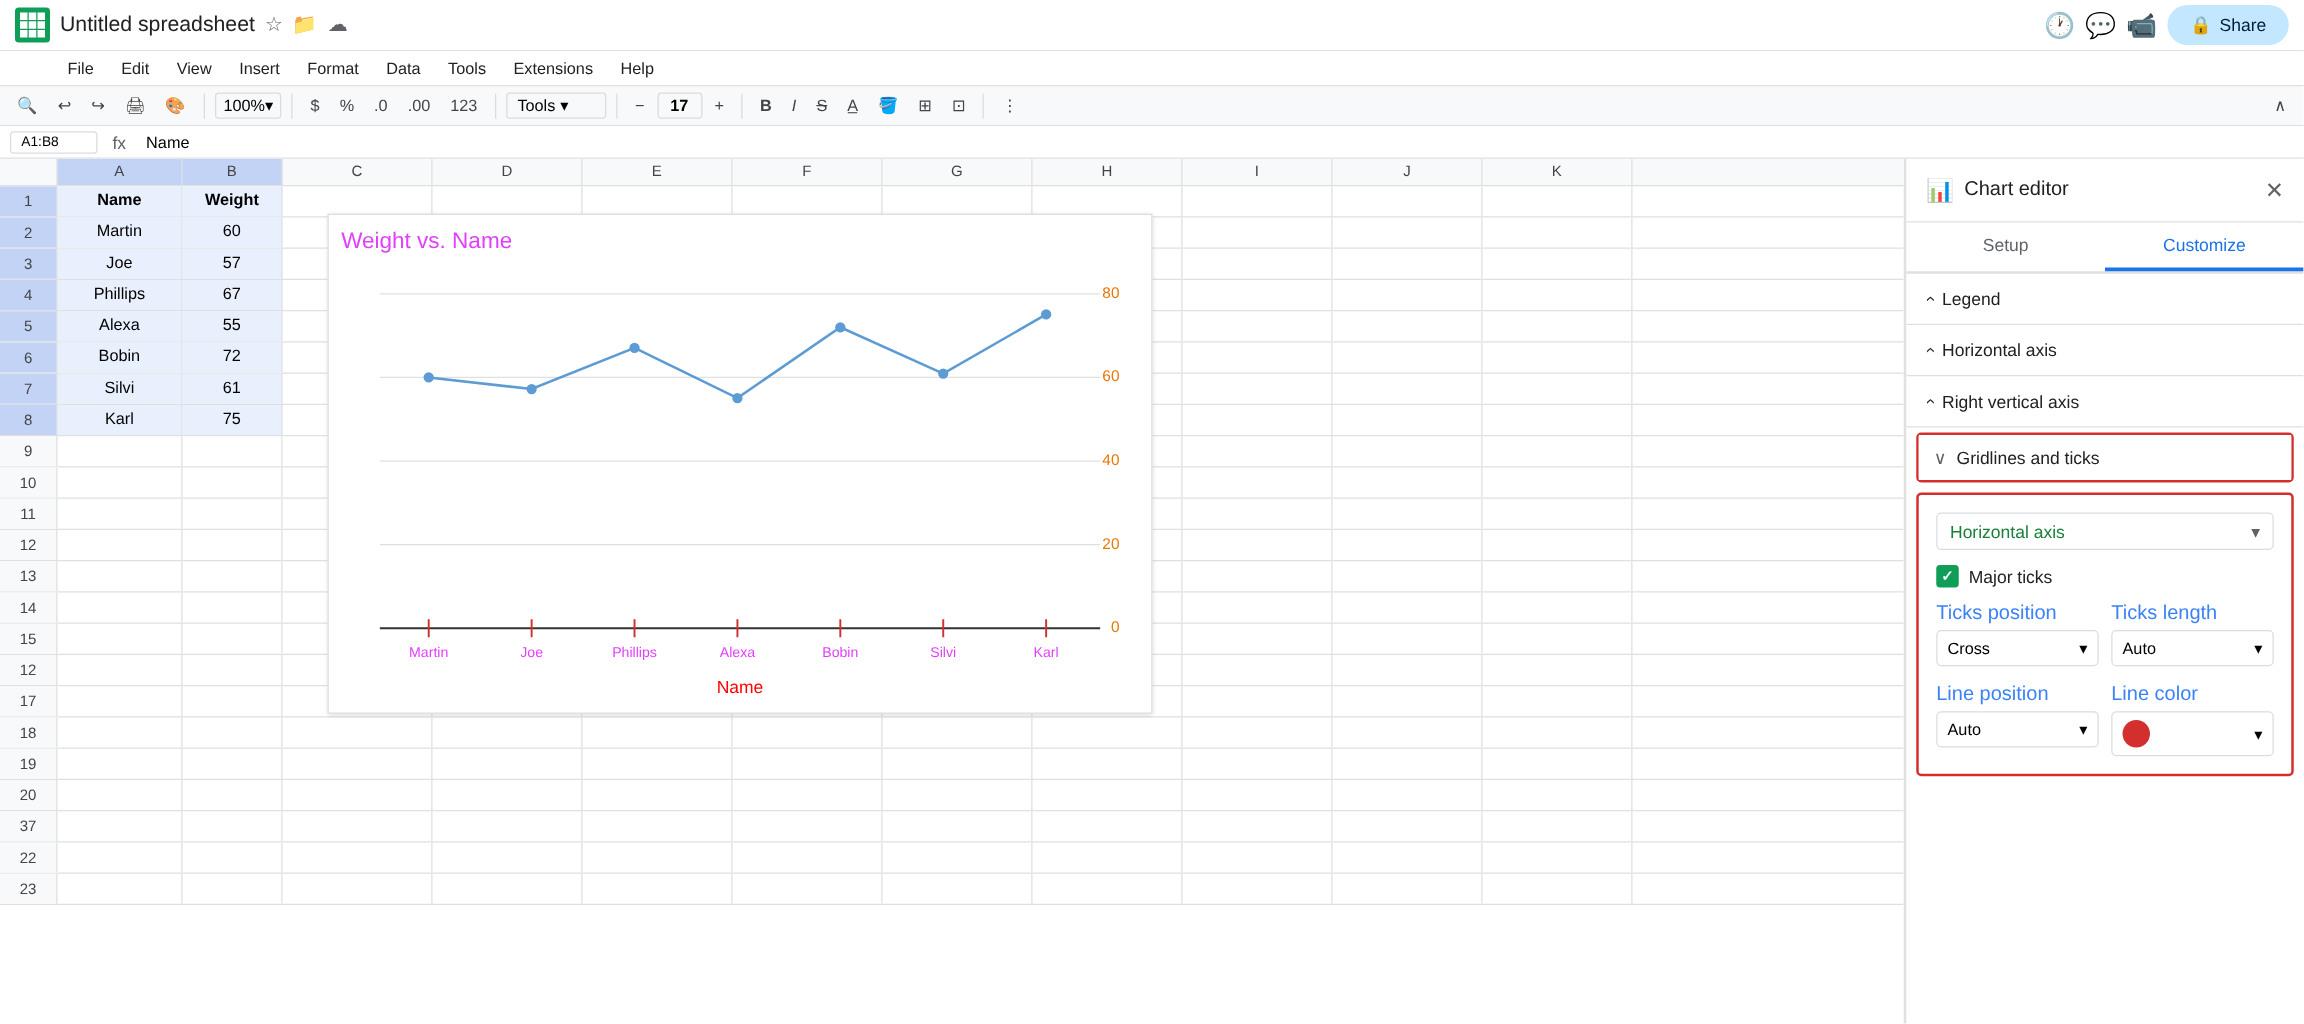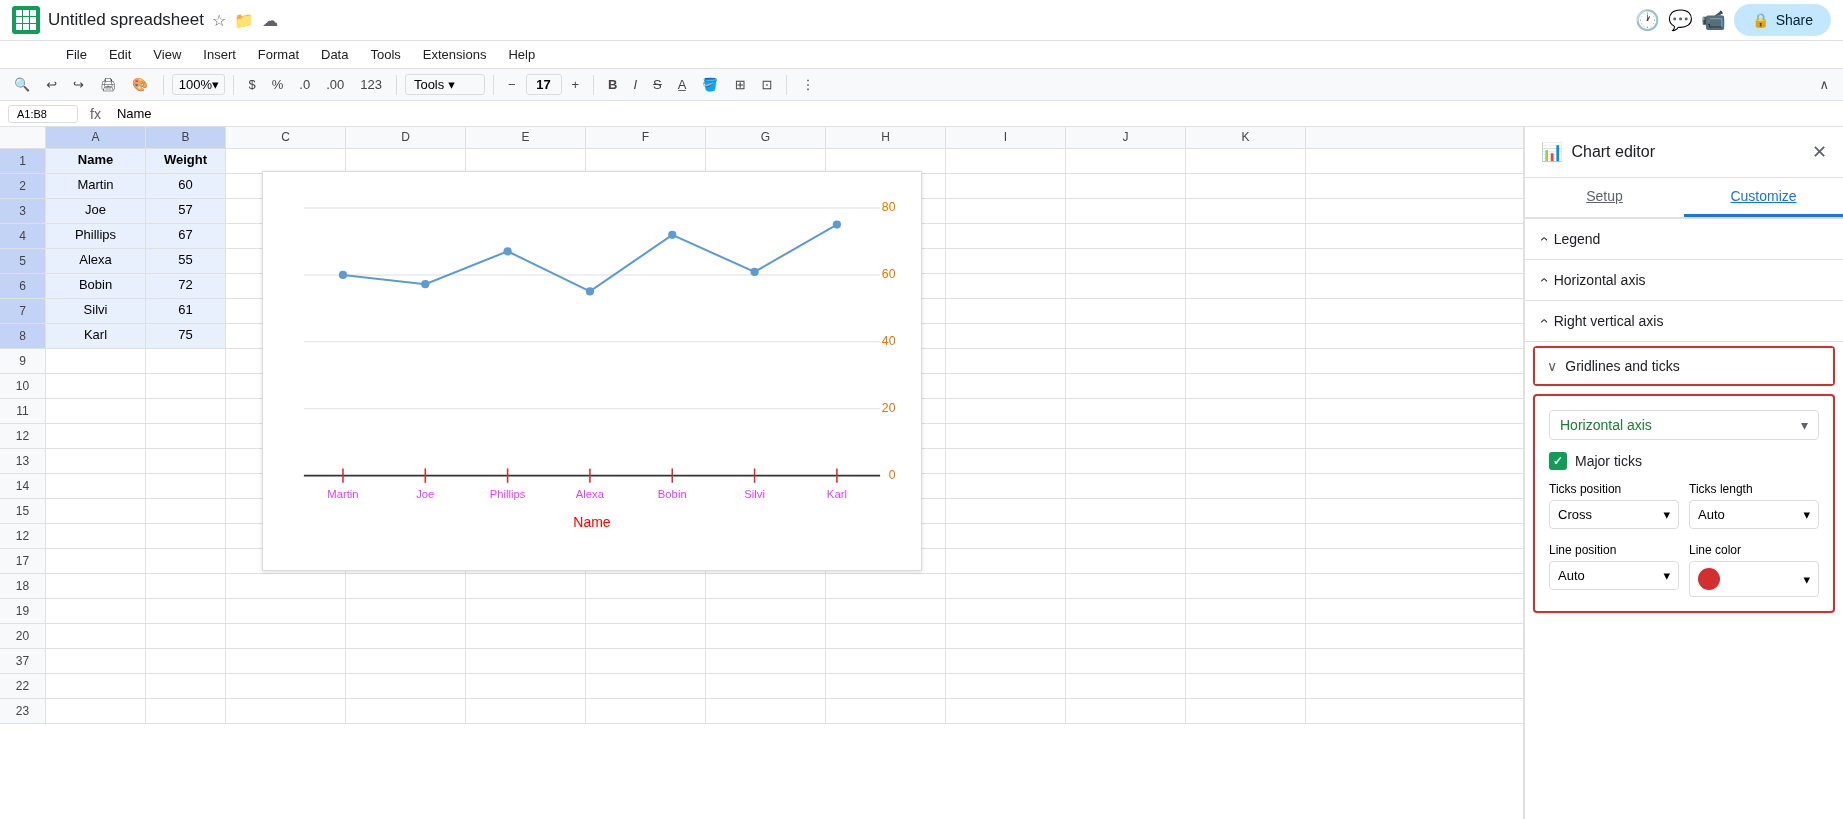--- a/index.html
+++ b/index.html
@@ -8,21 +8,21 @@
     
     .top-bar { display: flex; align-items: center; padding: 4px 12px; gap: 8px; background: #fff; border-bottom: 1px solid #e0e0e0; justify-content: flex-end; }
     .app-icon { width: 28px; height: 28px; background: #0f9d58; border-radius: 3px; display: flex; align-items: center; justify-content: center; }
     .app-icon-grid { display: grid; grid-template-columns: repeat(3,6px); gap: 1px; }
     .app-icon-grid span { background: #fff; width: 6px; height: 6px; display: block; }
     .title-section { display: flex; flex-direction: column; }
     .header-right { margin-left: auto; display: flex; align-items: center; gap: 8px; }
     .share-btn { background: #c2e7ff; color: #001d35; border: none; border-radius: 20px; padding: 8px 18px; font-size: 14px; font-weight: 500; cursor: pointer; display: flex; align-items: center; gap: 6px; }
 
     
-    .menu-bar { display: flex; align-items: center; padding: 2px 56px; gap: 2px; background: #fff; }
+    .menu-bar { display: flex; align-items: center; padding: 2px 44px; gap: 2px; background: #fff; }
     .menu-item { padding: 4px 10px; font-size: 13px; color: #202124; cursor: pointer; border-radius: 4px; }
 
     
     .toolbar { display: flex; align-items: center; padding: 4px 8px; gap: 4px; background: #f8f9fa; border-bottom: 1px solid #e0e0e0; border-top: 1px solid #e0e0e0; flex-wrap: nowrap; }
     .toolbar-sep { width: 1px; height: 20px; background: #dadce0; margin: 0 4px; }
     .tb-btn { padding: 4px 6px; border: none; background: transparent; cursor: pointer; border-radius: 3px; font-size: 13px; color: #444; display: flex; align-items: center; gap: 2px; }
     .tb-zoom { display: flex; align-items: center; border: 1px solid #dadce0; border-radius: 3px; padding: 2px 6px; font-size: 13px; }
     .font-size-box { border: 1px solid #dadce0; border-radius: 3px; padding: 2px 4px; width: 36px; text-align: center; font-size: 13px; font-weight: bold; }
     .font-name-box { border: 1px solid #dadce0; border-radius: 3px; padding: 2px 8px; font-size: 13px; min-width: 80px; }
     .tb-bold { font-weight: bold; }
@@ -65,35 +65,35 @@
     .chart-inner { position: relative; width: 100%; height: 330px; }
     .chart-svg { width: 100%; height: 100%; }
     .x-axis-label { text-align: center; color: red; font-size: 14px; margin-top: 2px; font-weight: 500; }
 
     
     .right-panel { width: 320px; min-width: 320px; border-left: 2px solid #e0e0e0; background: #fff; display: flex; flex-direction: column; overflow-y: auto; }
     .panel-header { display: flex; align-items: center; justify-content: space-between; padding: 14px 16px; border-bottom: 1px solid #e0e0e0; }
     .panel-title { font-size: 16px; font-weight: 500; color: #202124; display: flex; align-items: center; gap: 8px; }
     .panel-close { background: none; border: none; cursor: pointer; font-size: 18px; color: #5f6368; }
     .panel-tabs { display: flex; border-bottom: 2px solid #e0e0e0; }
-    .panel-tab { flex: 1; text-align: center; padding: 10px 0; font-size: 14px; color: #5f6368; cursor: pointer; border-bottom: 3px solid transparent; text-decoration: underline; }
+    .panel-tab { flex: 1; text-align: center; padding: 10px 0; font-size: 14px; color: #5f6368; cursor: pointer; border-bottom: 3px solid transparent; }
     .panel-tab.active { color: #1a73e8; border-bottom: 3px solid #1a73e8; font-weight: 500; }
     .panel-section { border-bottom: 1px solid #e0e0e0; }
     .panel-section-header { display: flex; align-items: center; padding: 12px 16px; cursor: pointer; gap: 8px; }
     .panel-section-header span { font-size: 14px; color: #202124; }
     .chevron { color: #5f6368; font-size: 12px; }
     .chevron-right { transform: rotate(-90deg); }
     .gridlines-header { display: flex; align-items: center; padding: 10px 12px; cursor: pointer; gap: 8px; background: #fff; }
     .gridlines-header span { font-size: 14px; color: #202124; }
     .major-ticks-row { display: flex; align-items: center; gap: 8px; margin-bottom: 12px; }
     .checkbox-green { width: 18px; height: 18px; background: #0f9d58; border-radius: 3px; display: flex; align-items: center; justify-content: center; flex-shrink: 0; }
     .checkbox-green::after { content: '✓'; color: #fff; font-size: 12px; font-weight: bold; }
     .two-col { display: flex; gap: 10px; }
     .form-group { flex: 1; }
-    .form-label { font-size: 12px; color: #000000; margin-bottom: 4px; }
+    .form-label { font-size: 16px; color: #3b82f6; margin-bottom: 4px; }
     .select-box { width: 100%; border: 1px solid #dadce0; border-radius: 4px; padding: 6px 8px; font-size: 13px; background: #fff; cursor: pointer; display: flex; align-items: center; justify-content: space-between; }
     .line-color-box { display: flex; align-items: center; gap: 6px; }
     .color-circle { width: 22px; height: 22px; border-radius: 50%; background: #d32f2f; }
   </style>
 </head>
 <body>
 
 <div class="top-bar">
   <div class="app-icon">
     <div class="app-icon-grid">
@@ -529,20 +529,21 @@
               <div class="cell cell-wide"></div>
               <div class="cell cell-wide"></div>
               <div class="cell cell-wide"></div>
               <div class="cell cell-wide"></div>
             </div>
 
         </div>
       </div>
 
       <div class="chart-overlay">
+        <div class="chart-title">Weight vs. Name</div>
         <div class="chart-inner">
           <svg class="chart-svg" viewBox="0 0 620 300" xmlns="http://www.w3.org/2000/svg">
 
             <text x="605" y="18" font-size="12" fill="#e67700" text-anchor="end">80</text>
             <text x="605" y="83" font-size="12" fill="#e67700" text-anchor="end">60</text>
             <text x="605" y="148" font-size="12" fill="#e67700" text-anchor="end">40</text>
             <text x="605" y="213" font-size="12" fill="#e67700" text-anchor="end">20</text>
             <text x="605" y="278" font-size="12" fill="#e67700" text-anchor="end">0</text>
 
             <line x1="30" y1="15" x2="590" y2="15" stroke="#e0e0e0" stroke-width="1"></line>

